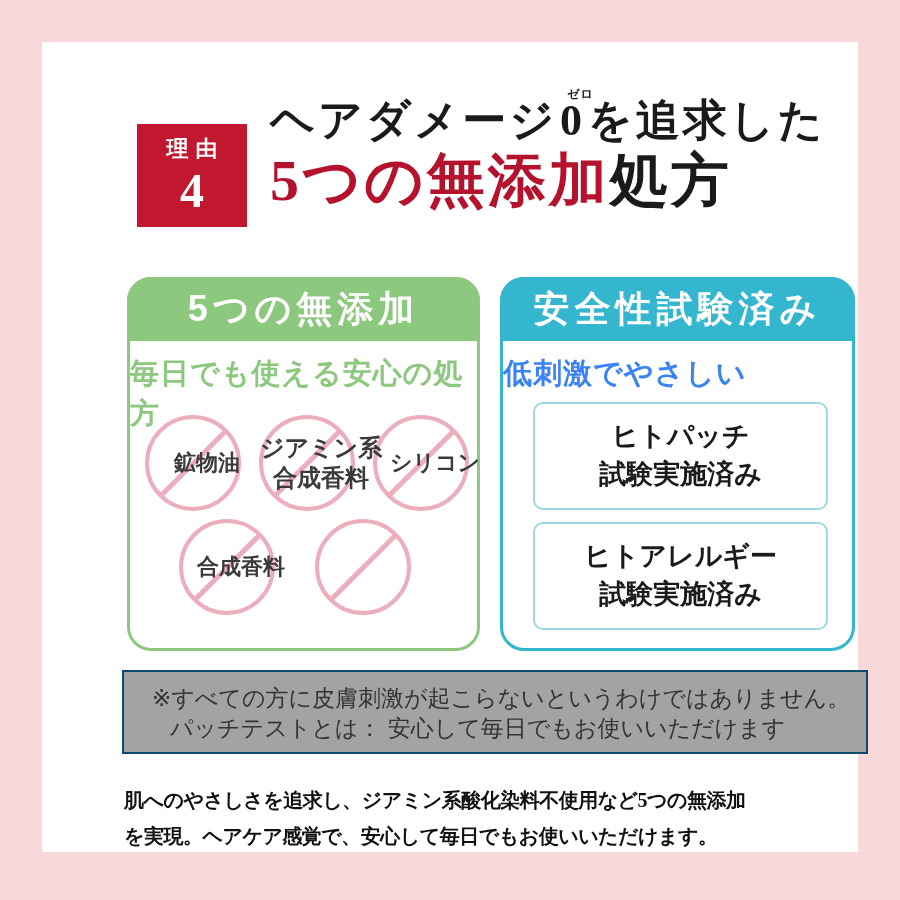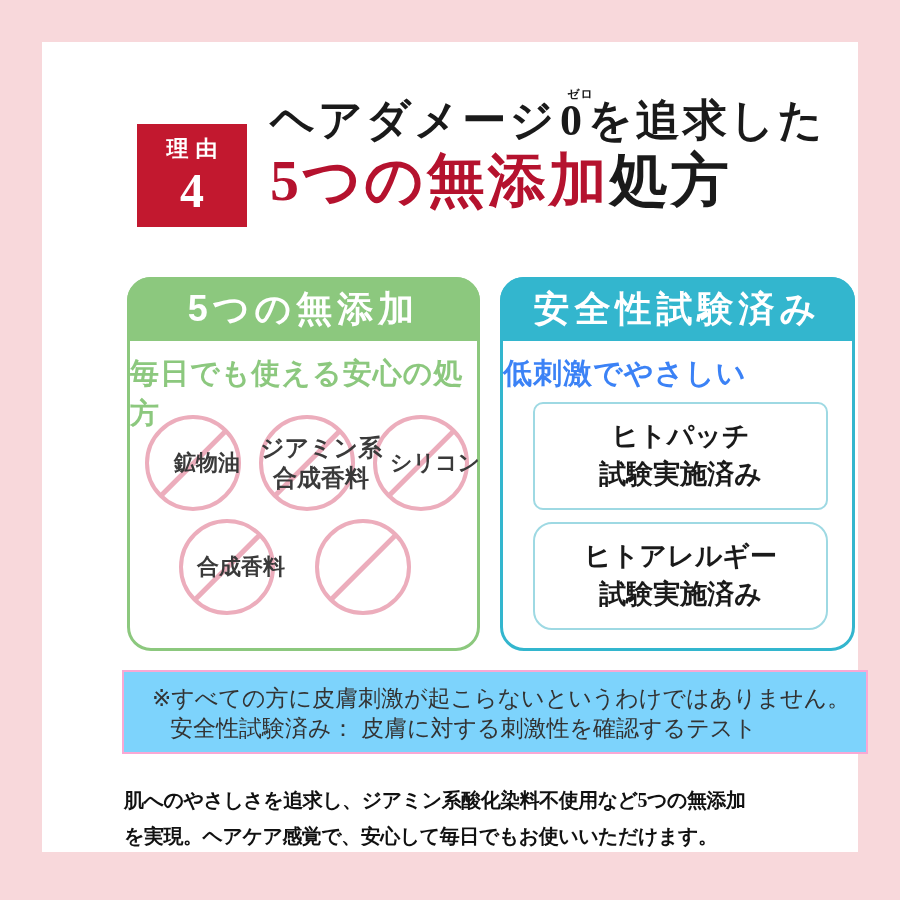--- a/index.html
+++ b/index.html
@@ -112,29 +112,29 @@
     left: 30px; width: 295px; height: 108px;
     border: 2px solid #9ed9e3;
     border-radius: 10px;
     background: #ffffff;
     display: flex; flex-direction: column;
     align-items: center; justify-content: center;
     font-size: 27px; color: #1a1a1a; font-weight: 600;
     line-height: 1.4; text-align: center;
   }
   .tb1 { top: 122px; }
-  .tb2 { top: 242px; border-radius: 19px; }
+  .tb2 { top: 242px; }
 
   
   .note-box {
     position: absolute;
     left: 80px; top: 628px;
     width: 746px; height: 84px;
-    border: 2px solid #f9a8d4;
-    background: #7dd3fc;
+    border: 2px solid #0c4a6e;
+    background: #a3a3a3;
     padding: 12px 0 0 28px;
     font-size: 23px; color: #333333;
     line-height: 1.3;
   }
   .note-line2 { padding-left: 18px; }
 
   
   .footer-text {
     position: absolute;
     left: 82px; top: 740px;
@@ -206,21 +206,21 @@
         <span>試験実施済み</span>
       </div>
       <div class="test-box tb2">
         <span>ヒトアレルギー</span>
         <span>試験実施済み</span>
       </div>
     </div>
 
     <div class="note-box">
       <div class="note-line1">※すべての方に皮膚刺激が起こらないというわけではありません。</div>
-      <div class="note-line2">安全性試験済み： 皮膚に対する刺激性を確認するテスト</div>
+      <div class="note-line2">パッチテストとは： 安心して毎日でもお使いいただけます</div>
     </div>
 
     <div class="footer-text">
       <span class="footer-line">肌へのやさしさを追求し、ジアミン系酸化染料不使用など5つの無添加</span>
       <span class="footer-line">を実現。ヘアケア感覚で、安心して毎日でもお使いいただけます。</span>
     </div>
 
   </div>
 </div>
 

